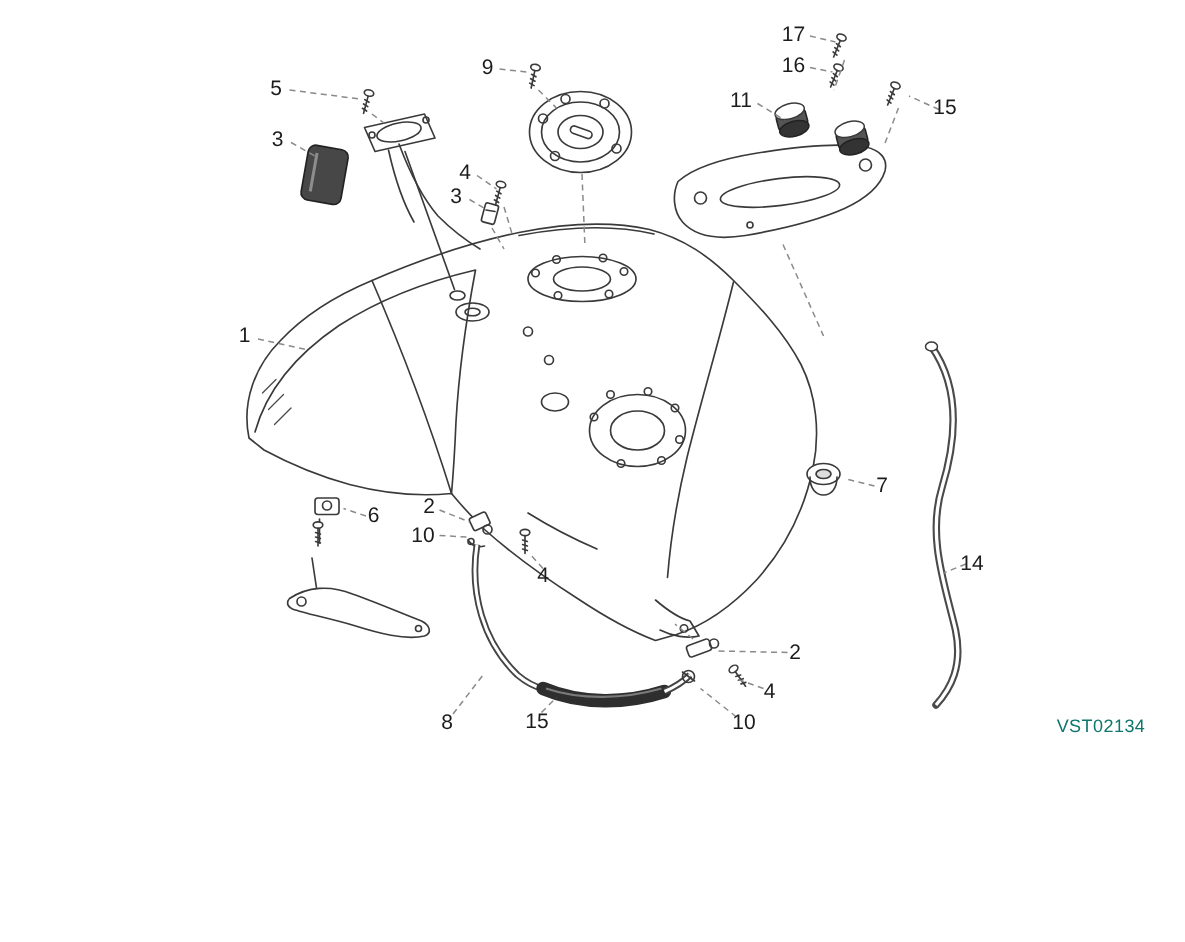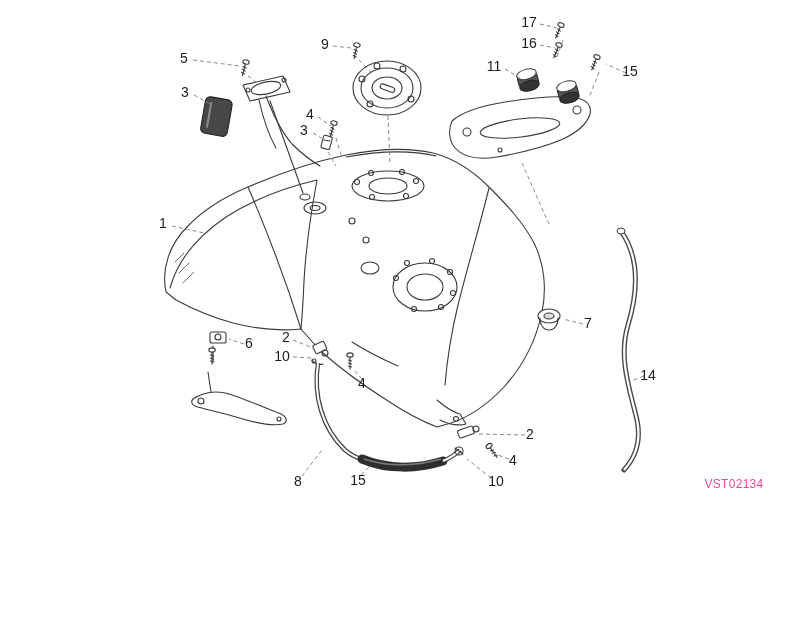--- a/index.html
+++ b/index.html
@@ -2,21 +2,21 @@
 <html><head>
 <meta charset="utf-8">
 <style>
   html,body{margin:0;padding:0;background:#fff}
   .stage{position:relative;width:790px;height:628px;background:#fff;
          font-family:"Liberation Sans",sans-serif;overflow:hidden}
   .stage svg{position:absolute;left:0;top:0;display:block}
   .callout{position:absolute;transform:translate(-50%,-50%);
            font-size:14px;color:#1c1c1c;line-height:1;user-select:none}
   .code{position:absolute;transform:translate(-50%,-50%);
-        font-size:12px;color:#ec4899;letter-spacing:.3px}
+        font-size:12px;color:#0f766e;letter-spacing:.3px}
   .ln{stroke:#3a3a3a;stroke-width:1.1;fill:none;stroke-linecap:round;stroke-linejoin:round}
   .lt{stroke:#4a4a4a;stroke-width:.8;fill:none;stroke-linecap:round}
   .leader{stroke:#8a8a8a;stroke-width:1;stroke-dasharray:4 3;fill:none}
 </style>
 </head>
 <body>
 
 <div class="stage">
 
   <svg width="790" height="628" viewBox="0 0 790 628">

